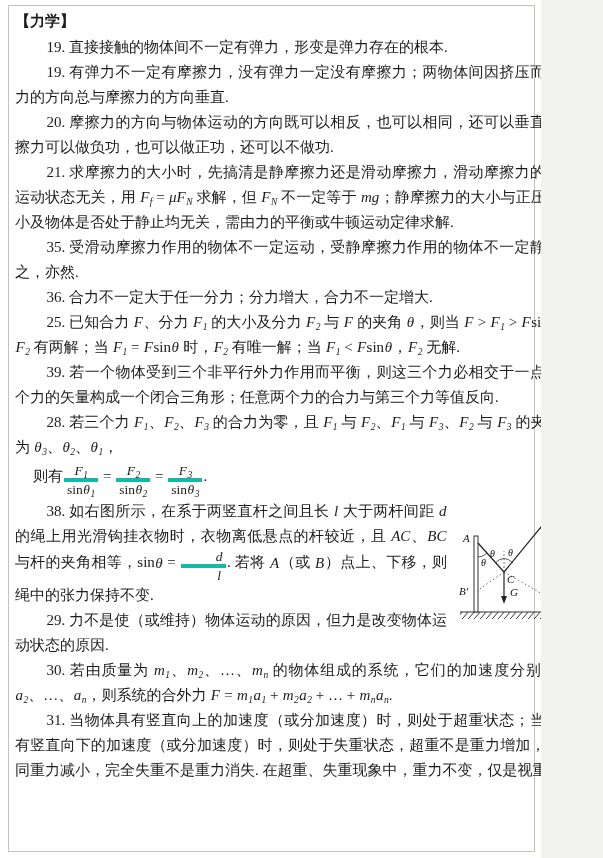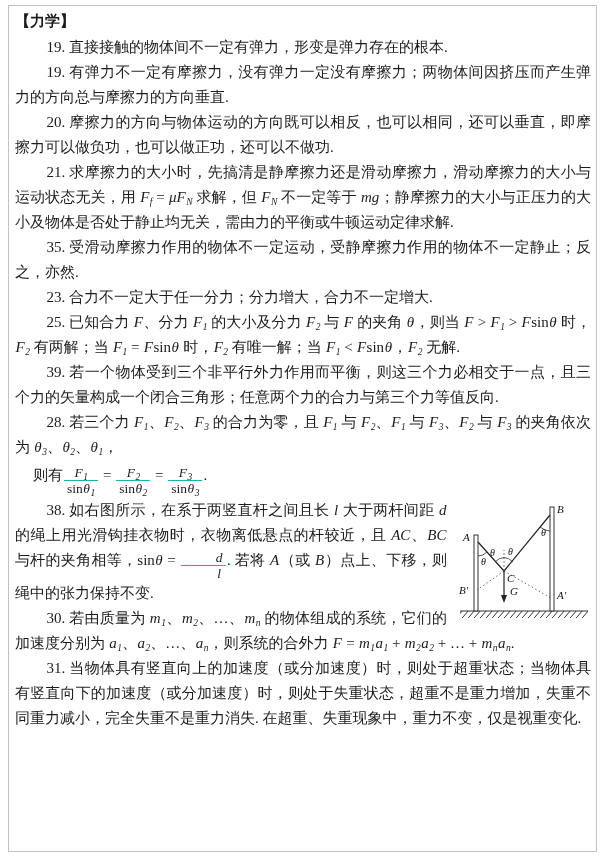--- a/index.html
+++ b/index.html
@@ -1,48 +1,48 @@
 <!DOCTYPE html>
 <html><head>
 <meta charset="utf-8">
 <style>
   html,body{margin:0;padding:0;background:#f2f2ef;}
-  .page{position:relative;width:603px;height:858px;background:#fff;overflow:hidden;
+  .page{position:relative;width:541px;height:858px;background:#fff;overflow:hidden;
         font-family:"Liberation Serif","DejaVu Serif",serif;color:#1c1c1c;}
   .frame{position:absolute;left:8px;top:5px;right:6px;bottom:6px;border:1px solid #c3c3bd;pointer-events:none;}
   .content{position:absolute;left:15px;top:9px;width:576px;font-size:15px;line-height:25px;}
   .page-header{font-weight:bold;margin:0 0 1px 0;}
   p.note{margin:0;text-indent:2.1em;text-align:justify;}
   p.noindent{text-indent:0;margin:3px 0 2px 18px;}
   .mv{font-style:italic;padding:0 .5px;}
   sub.ms{font-style:italic;font-size:9.5px;line-height:0;vertical-align:-3px;}
   .frac{display:inline-block;text-align:center;vertical-align:-0.95em;line-height:1.12;
         font-size:13.5px;margin:0 1px;}
-  .frac .num{display:block;border-bottom:1px solid #14b8a6;padding:0 3px 0 3px;}
+  .frac .num{display:block;border-bottom:4px solid #14b8a6;padding:0 3px 0 3px;}
   .frac .den{display:block;padding:0 3px;text-align:center;}
   .fig{float:right;}
   .fig-clothesline{width:134px;margin:0 0 2px 10px;}
   .fig svg{display:block;width:100%;height:auto;}
   .figlabel{font-family:"Liberation Serif","DejaVu Serif",serif;font-style:italic;font-size:11px;fill:#111;}
   .figtheta{font-family:"Liberation Serif","DejaVu Serif",serif;font-style:italic;font-size:10px;fill:#111;}
 </style>
 </head>
 <body>
 
 <div class="page">
   <div class="frame"></div>
   <div class="content">
     <div class="page-header">【力学】</div>
     <div>
         <p class="note">19. 直接接触的物体间不一定有弹力，形变是弹力存在的根本.</p>
         <p class="note">19. 有弹力不一定有摩擦力，没有弹力一定没有摩擦力；两物体间因挤压而产生弹力的方向总与摩擦力的方向垂直.</p>
         <p class="note">20. 摩擦力的方向与物体运动的方向既可以相反，也可以相同，还可以垂直，即摩擦力可以做负功，也可以做正功，还可以不做功.</p>
         <p class="note">21. 求摩擦力的大小时，先搞清是静摩擦力还是滑动摩擦力，滑动摩擦力的大小与运动状态无关，用 <span class="mv">F</span><sub class="ms">f</sub> = <span class="mv">μF</span><sub class="ms">N</sub> 求解，但 <span class="mv">F</span><sub class="ms">N</sub> 不一定等于 <span class="mv">mg</span>；静摩擦力的大小与正压力的大小及物体是否处于静止均无关，需由力的平衡或牛顿运动定律求解.</p>
         <p class="note">35. 受滑动摩擦力作用的物体不一定运动，受静摩擦力作用的物体不一定静止；反之，亦然.</p>
-        <p class="note">23. 合力不一定大于任一分力；分力增大，合力不一定增大.</p>
+        <p class="note">36. 合力不一定大于任一分力；分力增大，合力不一定增大.</p>
         <p class="note">25. 已知合力 <span class="mv">F</span>、分力 <span class="mv">F</span><sub class="ms">1</sub> 的大小及分力 <span class="mv">F</span><sub class="ms">2</sub> 与 <span class="mv">F</span> 的夹角 <span class="mv">θ</span>，则当 <span class="mv">F</span> &gt; <span class="mv">F</span><sub class="ms">1</sub> &gt; <span class="mv">F</span>sin<span class="mv">θ</span> 时，<span class="mv">F</span><sub class="ms">2</sub> 有两解；当 <span class="mv">F</span><sub class="ms">1</sub> = <span class="mv">F</span>sin<span class="mv">θ</span> 时，<span class="mv">F</span><sub class="ms">2</sub> 有唯一解；当 <span class="mv">F</span><sub class="ms">1</sub> &lt; <span class="mv">F</span>sin<span class="mv">θ</span>，<span class="mv">F</span><sub class="ms">2</sub> 无解.</p>
         <p class="note">39. 若一个物体受到三个非平行外力作用而平衡，则这三个力必相交于一点，且三个力的矢量构成一个闭合三角形；任意两个力的合力与第三个力等值反向.</p>
         <p class="note">28. 若三个力 <span class="mv">F</span><sub class="ms">1</sub>、<span class="mv">F</span><sub class="ms">2</sub>、<span class="mv">F</span><sub class="ms">3</sub> 的合力为零，且 <span class="mv">F</span><sub class="ms">1</sub> 与 <span class="mv">F</span><sub class="ms">2</sub>、<span class="mv">F</span><sub class="ms">1</sub> 与 <span class="mv">F</span><sub class="ms">3</sub>、<span class="mv">F</span><sub class="ms">2</sub> 与 <span class="mv">F</span><sub class="ms">3</sub> 的夹角依次为 <span class="mv">θ</span><sub class="ms">3</sub>、<span class="mv">θ</span><sub class="ms">2</sub>、<span class="mv">θ</span><sub class="ms">1</sub>，</p>
         <p class="note noindent">则有<span class="frac"><span class="num"><span class="mv">F</span><sub class="ms">1</sub></span><span class="den">sin<span class="mv">θ</span><sub class="ms">1</sub></span></span> = <span class="frac"><span class="num"><span class="mv">F</span><sub class="ms">2</sub></span><span class="den">sin<span class="mv">θ</span><sub class="ms">2</sub></span></span> = <span class="frac"><span class="num"><span class="mv">F</span><sub class="ms">3</sub></span><span class="den">sin<span class="mv">θ</span><sub class="ms">3</sub></span></span>.</p>
         <p class="note"><span class="fig fig-clothesline">
     <svg viewBox="0 0 134 126" xmlns="http://www.w3.org/2000/svg">
       <defs>
         <pattern id="hatch1" width="6" height="7" patternUnits="userSpaceOnUse">
           <line x1="0" y1="7" x2="6" y2="0" stroke="#333" stroke-width="1"></line>
         </pattern>
@@ -65,17 +65,18 @@
       <text class="figlabel" x="2" y="96">B′</text>
       <text class="figlabel" x="100" y="101">A′</text>
       <text class="figlabel" x="50" y="84">C</text>
       <text class="figlabel" x="53" y="97">G</text>
       <text class="figtheta" x="24" y="67">θ</text>
       <text class="figtheta" x="84" y="38">θ</text>
       <text class="figtheta" x="33" y="58">θ</text>
       <text class="figtheta" x="51" y="57">θ</text>
     </svg>
   </span>38. 如右图所示，在系于两竖直杆之间且长 <span class="mv">l</span> 大于两杆间距 <span class="mv">d</span> 的绳上用光滑钩挂衣物时，衣物离低悬点的杆较近，且 <span class="mv">AC</span>、<span class="mv">BC</span> 与杆的夹角相等，sin<span class="mv">θ</span> = <span class="frac"><span class="num"><span class="mv">d</span></span><span class="den"><span class="mv">l</span></span></span>. 若将 <span class="mv">A</span>（或 <span class="mv">B</span>）点上、下移，则绳中的张力保持不变.</p>
+        <p class="note">29. 力不是使（或维持）物体运动的原因，但力是改变物体运动状态的原因.</p>
         <p class="note">30. 若由质量为 <span class="mv">m</span><sub class="ms">1</sub>、<span class="mv">m</span><sub class="ms">2</sub>、…、<span class="mv">m</span><sub class="ms">n</sub> 的物体组成的系统，它们的加速度分别为 <span class="mv">a</span><sub class="ms">1</sub>、<span class="mv">a</span><sub class="ms">2</sub>、…、<span class="mv">a</span><sub class="ms">n</sub>，则系统的合外力 <span class="mv">F</span> = <span class="mv">m</span><sub class="ms">1</sub><span class="mv">a</span><sub class="ms">1</sub> + <span class="mv">m</span><sub class="ms">2</sub><span class="mv">a</span><sub class="ms">2</sub> + … + <span class="mv">m</span><sub class="ms">n</sub><span class="mv">a</span><sub class="ms">n</sub>.</p>
         <p class="note">31. 当物体具有竖直向上的加速度（或分加速度）时，则处于超重状态；当物体具有竖直向下的加速度（或分加速度）时，则处于失重状态，超重不是重力增加，失重不同重力减小，完全失重不是重力消失. 在超重、失重现象中，重力不变，仅是视重变化.</p>
       </div>
   </div>
 </div>
 
 </body></html>

